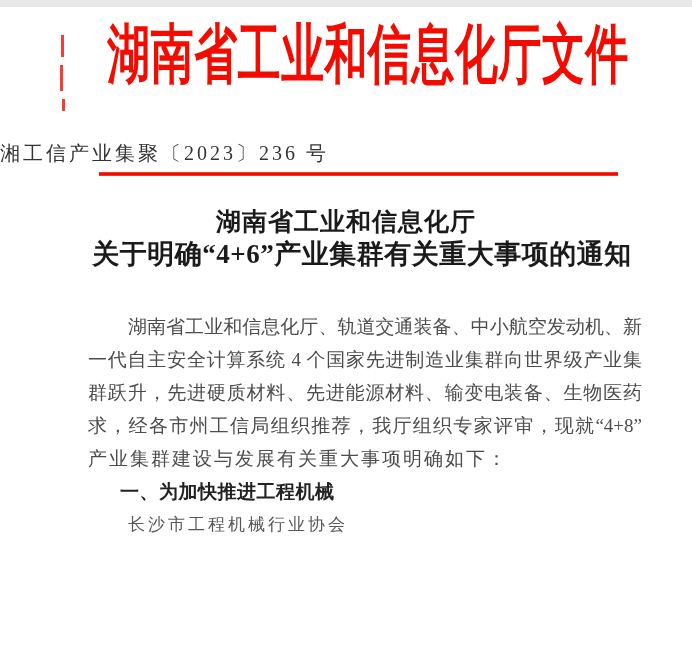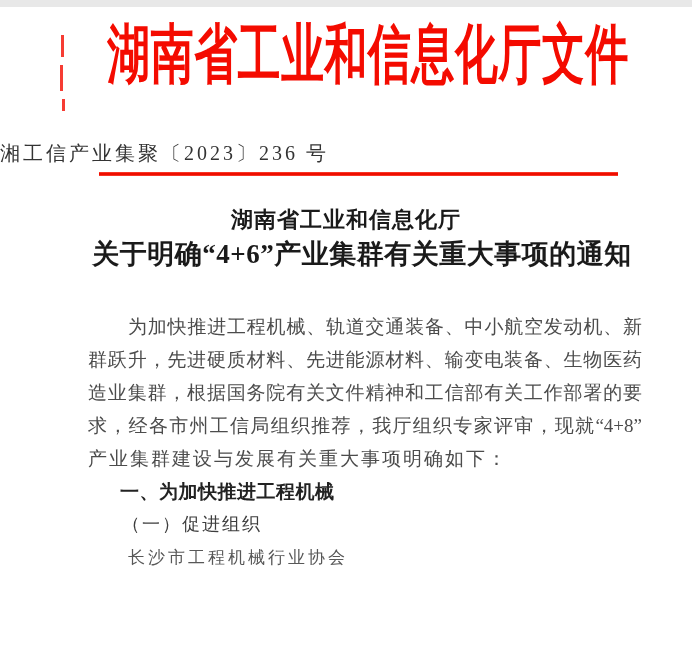--- a/index.html
+++ b/index.html
@@ -53,21 +53,21 @@
     background: linear-gradient(#ff4a3a, #ee0e00 35%, #ee0e00 75%, #ff5a4a);
   }
 
   
   .title1 {
     position: absolute;
     top: 198px;
     left: 0;
     width: 100%;
     text-align: center;
-    font-size: 22px;
+    font-size: 25px;
     font-weight: bold;
     letter-spacing: 1px;
     color: #1a1a1a;
   }
   .title2 {
     position: absolute;
     top: 229px;
     left: 16px;
     width: 100%;
     text-align: center;
@@ -156,26 +156,25 @@
   <div class="docnum">湘工信产业集聚〔2023〕236 号</div>
 
   <div class="redline"></div>
 
   <div class="title1">湖南省工业和信息化厅</div>
 
   <div class="title2">关于明确“4+6”产业集群有关重大事项的通知</div>
 
   <div class="bodytext">
 
-    <div class="bline just indent">为加快推进工程机械、轨道交通装备、中小航空发动机、新</div>
+    <div class="bline just indent">湖南省工业和信息化厅、轨道交通装备、中小航空发动机、新</div>
+    <div class="bline just">一代自主安全计算系统 4 个国家先进制造业集群向世界级产业集</div>
     <div class="bline just">群跃升，先进硬质材料、先进能源材料、输变电装备、生物医药</div>
-    <div class="bline just">造业集群，根据国务院有关文件精神和工信部有关工作部署的要</div>
     <div class="bline just">求，经各市州工信局组织推荐，我厅组织专家评审，现就“4+8”</div>
     <div class="bline lastline">产业集群建设与发展有关重大事项明确如下：</div>
 
     <div class="bline sec-head">一、为加快推进工程机械</div>
-    <div class="bline sub-head">（一）促进组织</div>
     <div class="bline org">长沙市工程机械行业协会</div>
   </div>
 
   <div class="bottomline"></div>
 
 </div>
 
 </body></html>

